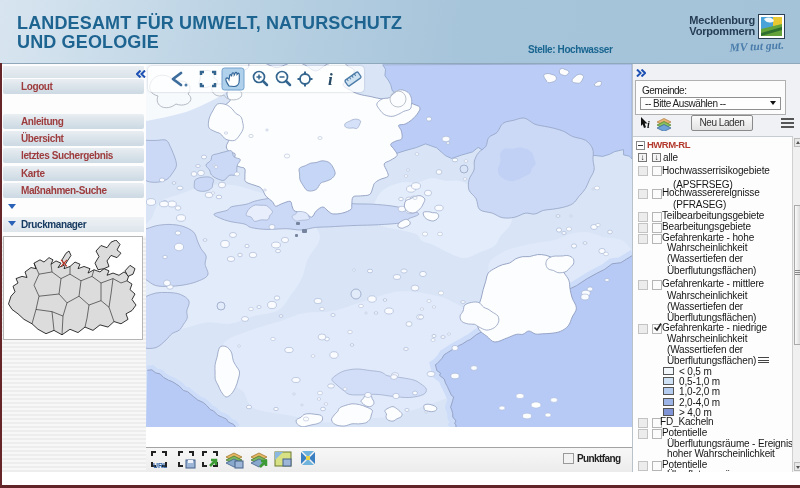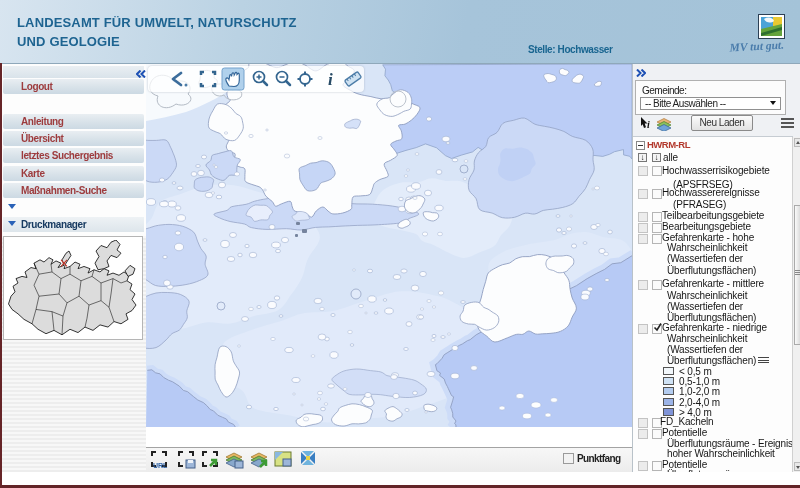--- a/index.html
+++ b/index.html
@@ -1,20 +1,20 @@
 <!DOCTYPE html>
 <html><head>
 <meta charset="utf-8">
 <style>
 html,body{margin:0;padding:0;width:800px;height:488px;overflow:hidden;font-family:"Liberation Sans",sans-serif;background:#fff;}
 #page{position:relative;width:800px;height:488px;}
 .abs{position:absolute;}
 
 #header{left:0;top:0;width:800px;height:63px;background:linear-gradient(100deg,#d8e5f0 0%,#bad2e3 30%,#a6c4da 58%,#a4c3d8 100%);border-bottom:1px solid #8fa8ba;}
-#title{left:17px;top:14px;font-size:13px;font-weight:bold;color:#1e6491;line-height:18.5px;letter-spacing:0.15px;}
+#title{left:17px;top:14px;font-size:18px;font-weight:bold;color:#1e6491;line-height:18.5px;letter-spacing:0.15px;}
 #stelle{left:528px;top:44px;font-size:10px;letter-spacing:-0.4px;font-weight:bold;color:#196590;}
 #logotxt{left:635px;top:15px;width:120px;text-align:right;font-size:11px;font-weight:bold;color:#253c55;line-height:11px;letter-spacing:-0.2px;}
 #mvtut{left:694px;top:41px;width:90px;text-align:right;font-size:11.5px;font-style:italic;font-weight:bold;color:#4a7cab;font-family:"Liberation Serif",serif;transform:rotate(-3deg);}
 
 #lpanel{left:0;top:64px;width:146px;height:408px;background:repeating-linear-gradient(180deg,#f7f7f7 0px,#f7f7f7 2px,#ededed 2px,#ededed 4px);}
 #redge{left:0;top:63px;width:2px;height:425px;background:#662528;}
 .mbtn{position:absolute;left:3px;width:141px;height:15px;background:linear-gradient(180deg,#e9eef2 0%,#d8e2e9 55%,#ccd9e3 100%);border-radius:2px;font-size:10px;letter-spacing:-0.4px;font-weight:bold;color:#9d3b3d;line-height:15.5px;padding-left:18px;box-sizing:border-box;}
 .mhdr{position:absolute;left:3px;width:141px;height:15px;background:linear-gradient(180deg,#eef2f5 0%,#dde5eb 100%);font-size:10px;letter-spacing:-0.4px;font-weight:bold;color:#173a61;line-height:15.5px;padding-left:18px;box-sizing:border-box;}
 .tri{position:absolute;left:8px;width:0;height:0;border-left:4px solid transparent;border-right:4px solid transparent;border-top:5px solid #2a62b8;}
 #topband{left:3px;top:66px;width:141px;height:12px;background:linear-gradient(180deg,#eaeff3,#d9e3ea);}
@@ -44,20 +44,21 @@
 
 #footer{left:0;top:472px;width:800px;height:14px;background:linear-gradient(180deg,#e9f2f9 0%,#cddfec 50%,#a9c2d7 100%);border-top:1px solid #8a9aa6;box-sizing:border-box;font-size:11px;letter-spacing:-0.6px;color:#1c3c5e;}
 #bmaroon{left:0;top:485px;width:800px;height:3px;background:#632427;}
 </style>
 </head>
 <body>
 <div id="page">
   <div id="header" class="abs"></div>
   <div id="title" class="abs">LANDESAMT FÜR UMWELT, NATURSCHUTZ<br>UND GEOLOGIE</div>
   <div id="stelle" class="abs">Stelle: Hochwasser</div>
+  <div id="logotxt" class="abs">Mecklenburg<br>Vorpommern</div>
   <svg class="abs" style="left:758px;top:14px" width="27" height="25" viewBox="0 0 27 25">
     <rect x="0.5" y="0.5" width="26" height="24" fill="#fff" stroke="#2c4055" stroke-width="1"></rect>
     <rect x="3" y="3" width="21" height="19" fill="#4aa3d8"></rect>
     <path d="M15,3 h9 v10 l-9,1 Z" fill="#e8c832"></path>
     <path d="M3,15 l21,-5 v12 h-21 Z" fill="#64a33c"></path>
     <path d="M3,19 l21,-6 v3 l-21,6 Z" fill="#2e6e30"></path>
     <path d="M6,5 c4,-2.5 9,-1.5 10,2 c-3,2.5 -8,2 -10,-2 Z" fill="#f2f7fa"></path>
   </svg>
   <div id="mvtut" class="abs">MV tut gut.</div>
 

